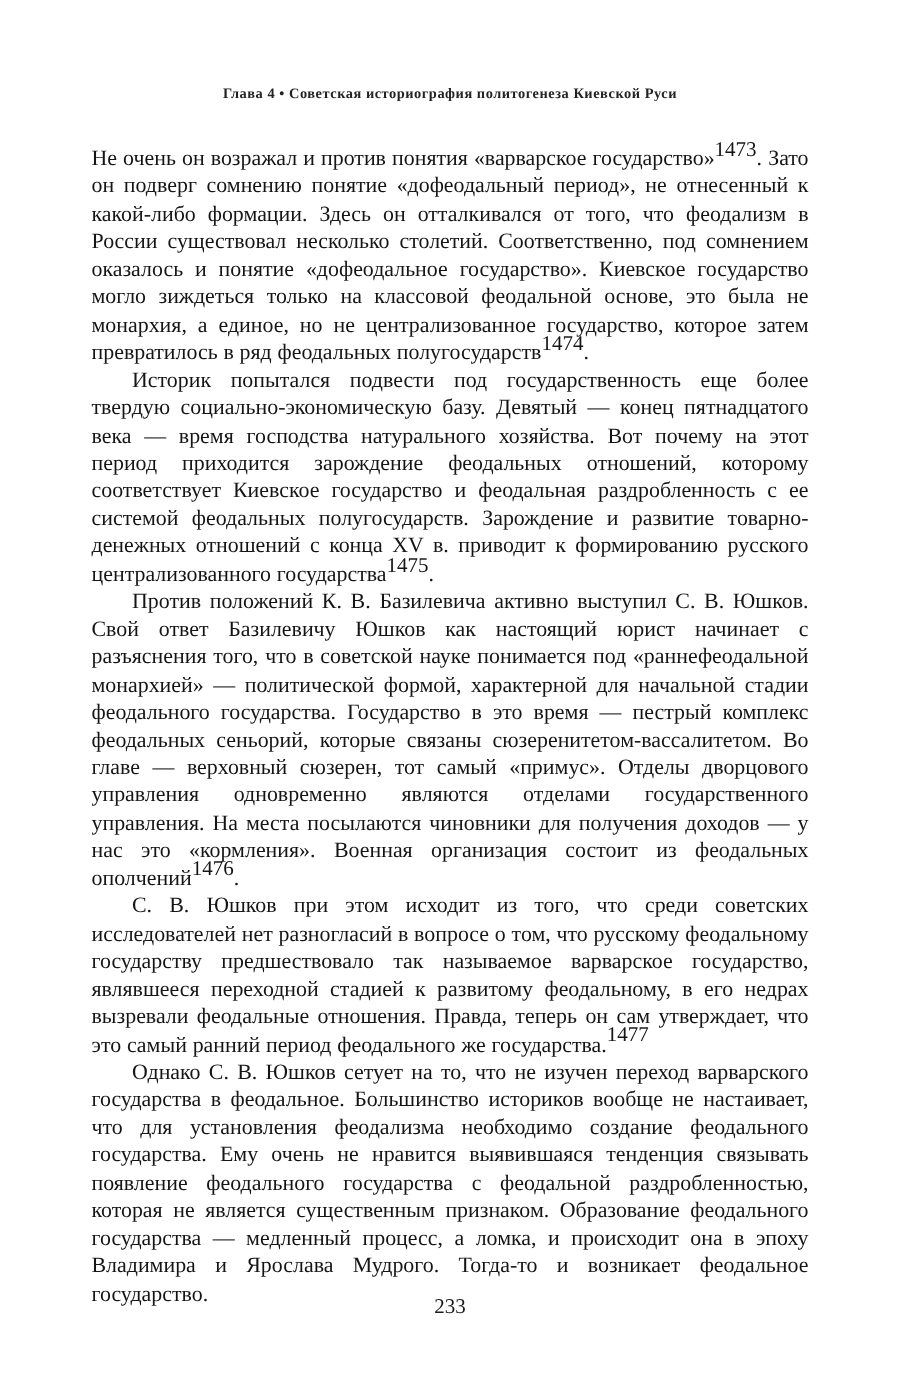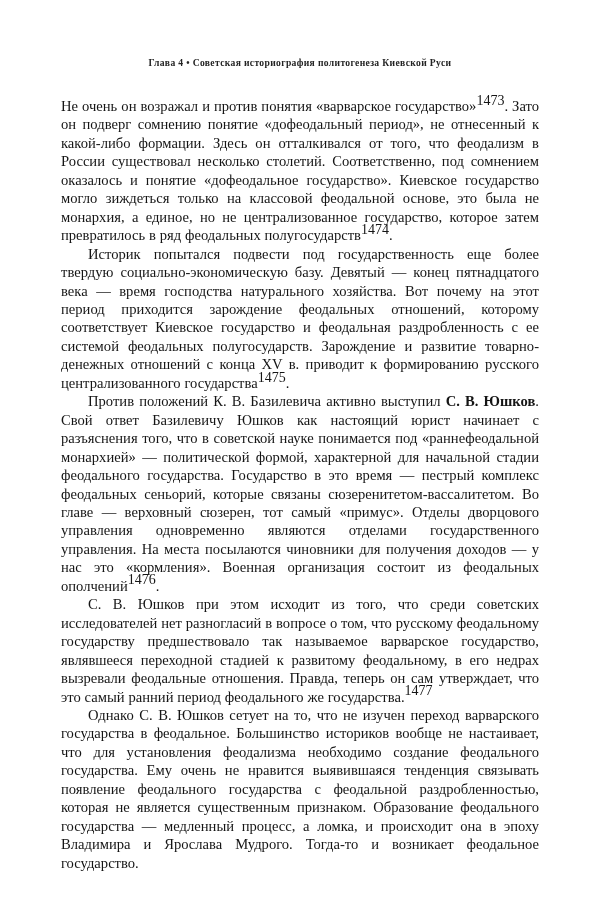--- a/index.html
+++ b/index.html
@@ -33,21 +33,21 @@
     word-spacing: 0.2px;
   }
   .body-text p.indent { text-indent: 27px; }
   .body-text sup {
     font-size: 14px;
     line-height: 0;
     vertical-align: baseline;
     position: relative;
     top: -0.45em;
   }
-  .body-text strong { font-weight: bold; }
+  .body-text strong { font-weight: normal; }
   .page-number {
     position: absolute;
     left: 0;
     bottom: 44px;
     width: 100%;
     text-align: center;
     font-size: 14px;
     color: #1a1a1a;
   }
 </style>
@@ -58,13 +58,14 @@
   <div class="running-header">Глава 4 • Советская историография политогенеза Киевской Руси</div>
 
   <div class="body-text">
       <p class=""><span>Не очень он возражал и против понятия «варварское государство»</span><sup>1473</sup><span>. Зато он подверг сомнению понятие «дофеодальный период», не отнесенный к какой-либо формации. Здесь он отталкивался от того, что феодализм в России существовал несколько столетий. Соответственно, под сомнением оказалось и понятие «дофеодальное государство». Киевское государство могло зиждеться только на классовой феодальной основе, это была не монархия, а единое, но не централизованное государство, которое затем превратилось в ряд феодальных полугосударств</span><sup>1474</sup><span>.</span></p>
       <p class="indent"><span>Историк попытался подвести под государственность еще более твердую социально-экономическую базу. Девятый — конец пятнадцатого века — время господства натурального хозяйства. Вот почему на этот период приходится зарождение феодальных отношений, которому соответствует Киевское государство и феодальная раздробленность с ее системой феодальных полугосударств. Зарождение и развитие товарно-денежных отношений с конца XV в. приводит к формированию русского централизованного государства</span><sup>1475</sup><span>.</span></p>
       <p class="indent"><span>Против положений К. В. Базилевича активно выступил </span><strong>С. В. Юшков</strong><span>. Свой ответ Базилевичу Юшков как настоящий юрист начинает с разъяснения того, что в советской науке понимается под «раннефеодальной монархией» — политической формой, характерной для начальной стадии феодального государства. Государство в это время — пестрый комплекс феодальных сеньорий, которые связаны сюзеренитетом-вассалитетом. Во главе — верховный сюзерен, тот самый «примус». Отделы дворцового управления одновременно являются отделами государственного управления. На места посылаются чиновники для получения доходов — у нас это «кормления». Военная организация состоит из феодальных ополчений</span><sup>1476</sup><span>.</span></p>
       <p class="indent"><span>С. В. Юшков при этом исходит из того, что среди советских исследователей нет разногласий в вопросе о том, что русскому феодальному государству предшествовало так называемое варварское государство, являвшееся переходной стадией к развитому феодальному, в его недрах вызревали феодальные отношения. Правда, теперь он сам утверждает, что это самый ранний период феодального же государства.</span><sup>1477</sup></p>
       <p class="indent"><span>Однако С. В. Юшков сетует на то, что не изучен переход варварского государства в феодальное. Большинство историков вообще не настаивает, что для установления феодализма необходимо создание феодального государства. Ему очень не нравится выявившаяся тенденция связывать появление феодального государства с феодальной раздробленностью, которая не является существенным признаком. Образование феодального государства — медленный процесс, а ломка, и происходит она в эпоху Владимира и Ярослава Мудрого. Тогда-то и возникает феодальное государство.</span></p>
     </div>
 
+  <div class="page-number">233</div>
 </div>
 
 </body></html>

